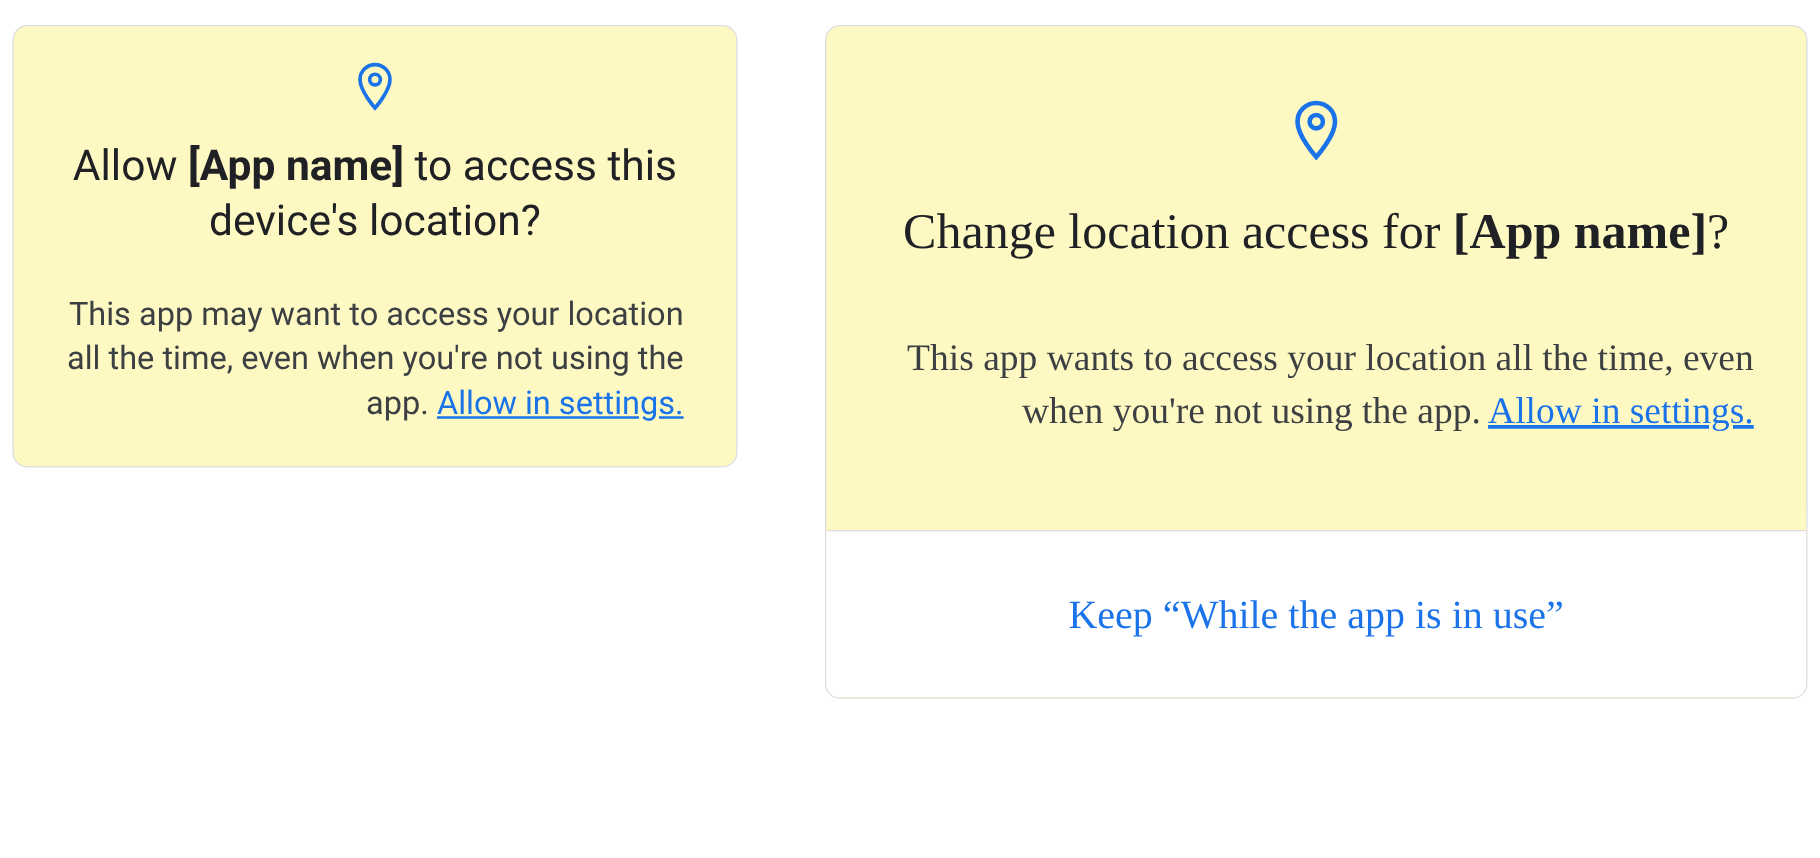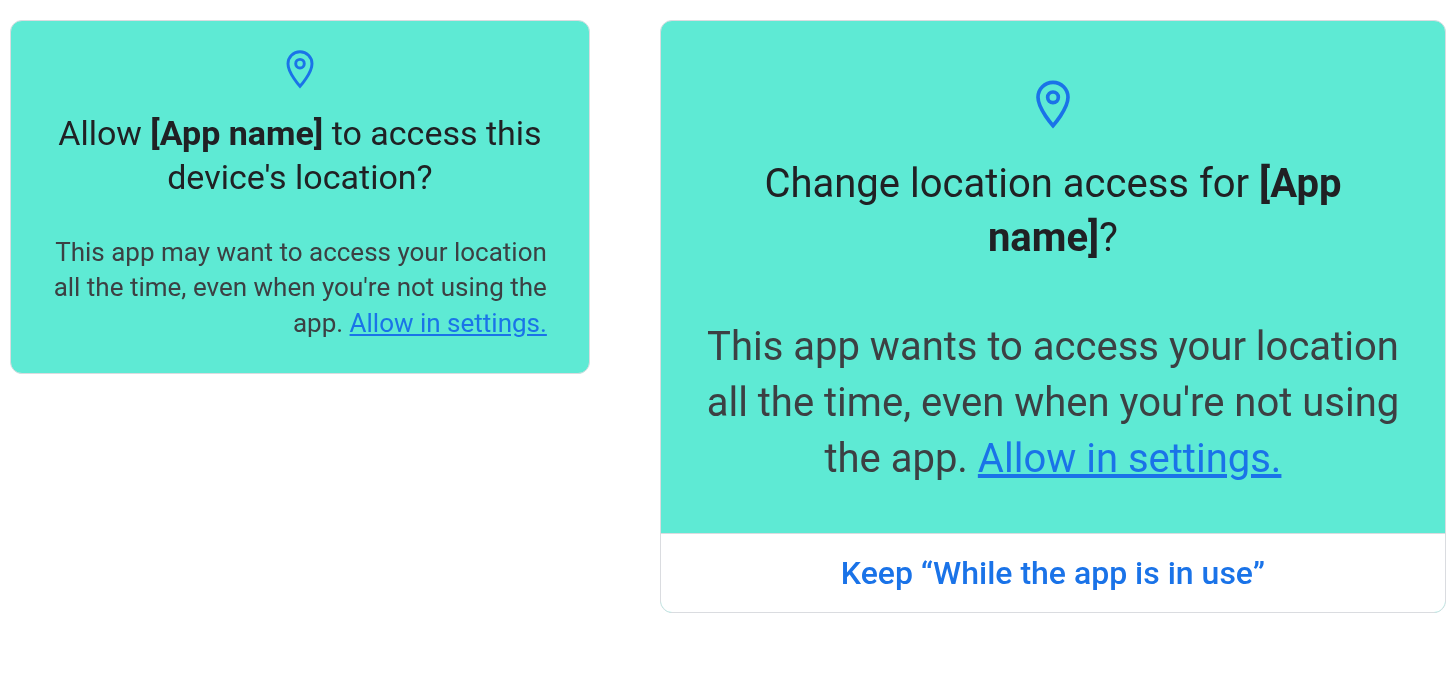--- a/index.html
+++ b/index.html
@@ -10,32 +10,33 @@
     body {
       font-family: 'Roboto', 'Helvetica Neue', Arial, sans-serif;
       background: #ffffff;
       display: flex;
       justify-content: flex-start;
       align-items: flex-start;
       gap: 70px;
       padding: 20px 10px;
     }
     .dialog {
-      background: #5eead4;
+      background: #fef9c3;
       border: 1px solid #dadce0;
       border-radius: 12px;
       overflow: hidden;
       display: flex;
       flex-direction: column;
     }
     .dialog-left {
       width: 596px;
     }
     .dialog-right {
       width: 808px;
+      font-family: Liberation Serif, serif;
     }
     .dialog-header {
       display: flex;
       flex-direction: column;
       align-items: center;
       padding-top: 28px;
       padding-bottom: 10px;
     }
     .dialog-right .dialog-header {
       padding-top: 58px;
@@ -74,23 +75,23 @@
       font-weight: 400;
     }
     .dialog-left .dialog-body {
       padding: 26px 42px 32px 42px;
       font-size: 26px;
       line-height: 1.35;
       text-align: right;
     }
     .dialog-right .dialog-body {
       padding: 44px 42px 46px 42px;
-      font-size: 40px;
+      font-size: 30px;
       line-height: 1.4;
-      text-align: center;
+      text-align: right;
     }
     .settings-link {
       color: #1a73e8;
       text-decoration: underline;
       cursor: pointer;
     }
     .dialog-buttons {
       display: flex;
       flex-direction: column;
     }
@@ -103,21 +104,22 @@
       cursor: pointer;
       font-family: inherit;
       text-align: center;
     }
     .dialog-left .dialog-button {
       font-size: 26px;
       padding: 32px 10px;
     }
     .dialog-right .dialog-button {
       font-size: 32px;
-      padding: 20px 10px;
+      padding: 48px 10px;
+      margin-top: 28px;
     }
   </style>
 </head>
 <body>
 
 <div class="dialog dialog-left">
   <div class="dialog-header">
     <span class="pin-icon">
       <svg viewBox="0 0 24 30" fill="none" stroke="currentColor" stroke-width="2.2">
         <path d="M12 2 C7 2 3 6 3 11 C3 18 12 28 12 28 C12 28 21 18 21 11 C21 6 17 2 12 2 Z"></path>

